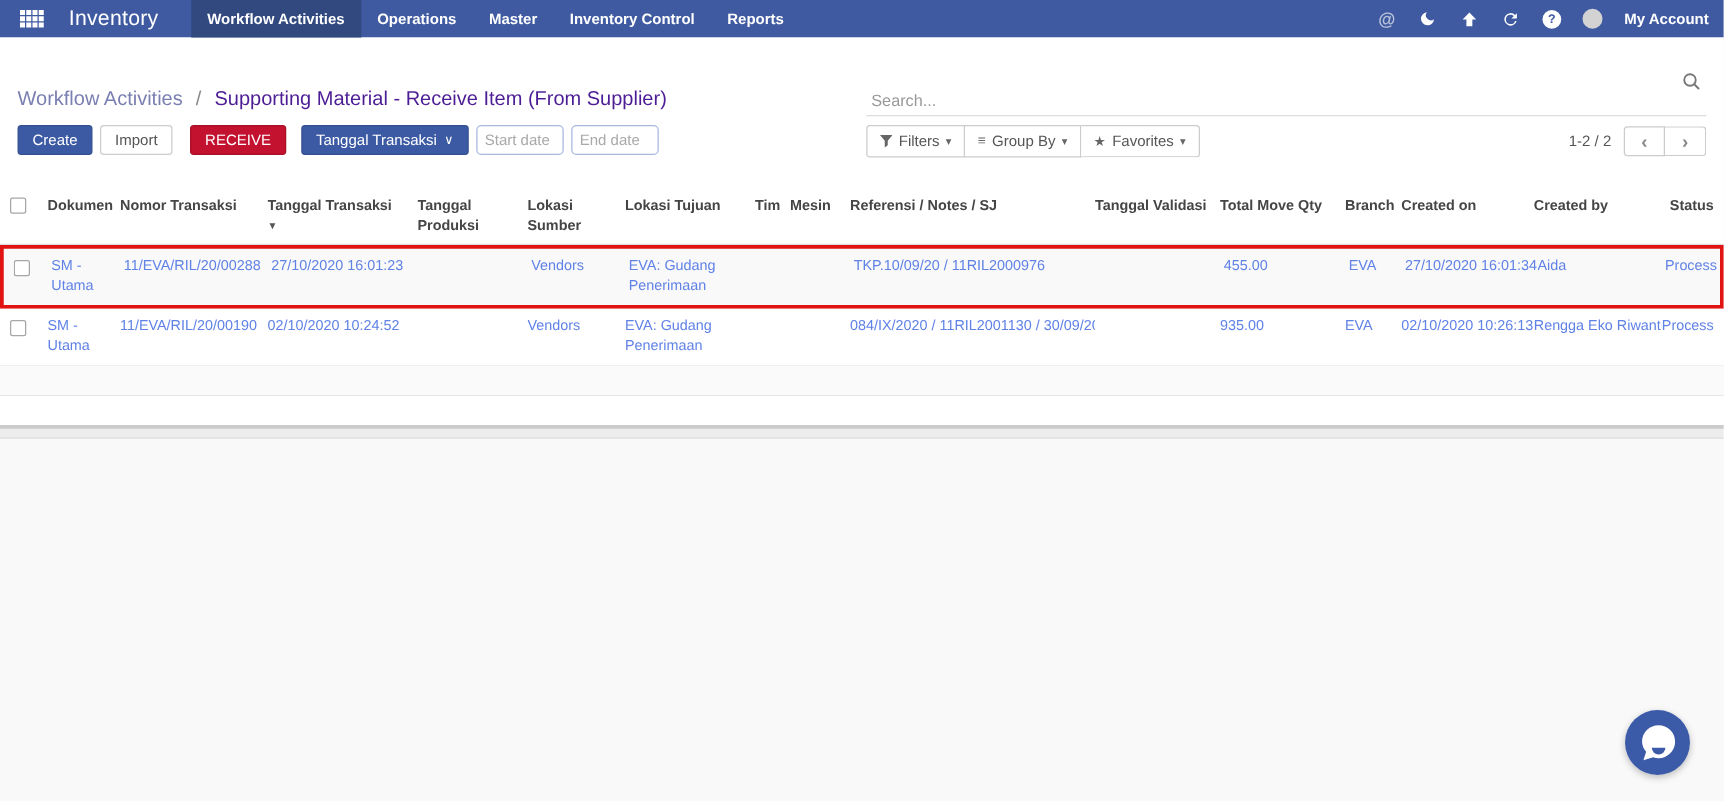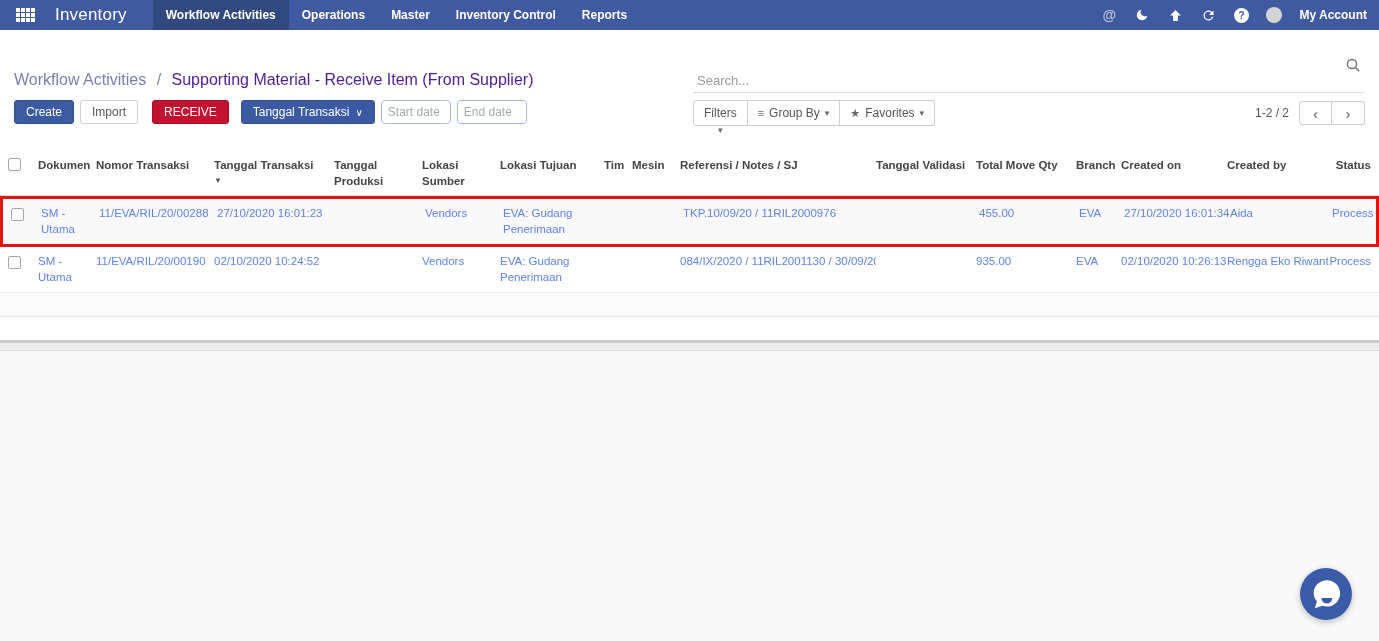--- a/index.html
+++ b/index.html
@@ -86,21 +86,21 @@
   .date-input::placeholder { color:#a9a9a9; }
 
   .right-controls { width:672px; display:flex; justify-content:space-between; align-items:center; }
   .btn-group { display:flex; }
   .fbtn {
     height:26px; background:#fff; border:1px solid #ccc; color:#555;
     font-size:12px; display:inline-flex; align-items:center; gap:5px;
     padding:0 10px; cursor:pointer; white-space:nowrap;
   }
   .fbtn + .fbtn { border-left:none; }
-  .fbtn:first-child { border-radius:3px 0 0 3px;flex-direction:column; }
+  .fbtn:first-child { border-radius:3px 0 0 3px; }
   .fbtn:last-child { border-radius:0 3px 3px 0; }
   .fbtn .glyph { font-size:11px; color:#666; }
   .fbtn .caret { font-size:9px; color:#666; }
   .pager { display:flex; align-items:center; gap:10px; }
   .pager-range { font-size:12px; color:#555; }
   .pager-btns { display:flex; }
   .pager-btn {
     width:33px; height:24px; background:#fff; border:1px solid #ccc;
     display:flex; align-items:center; justify-content:center;
     font-size:15px; font-weight:bold; color:#888; cursor:pointer;

